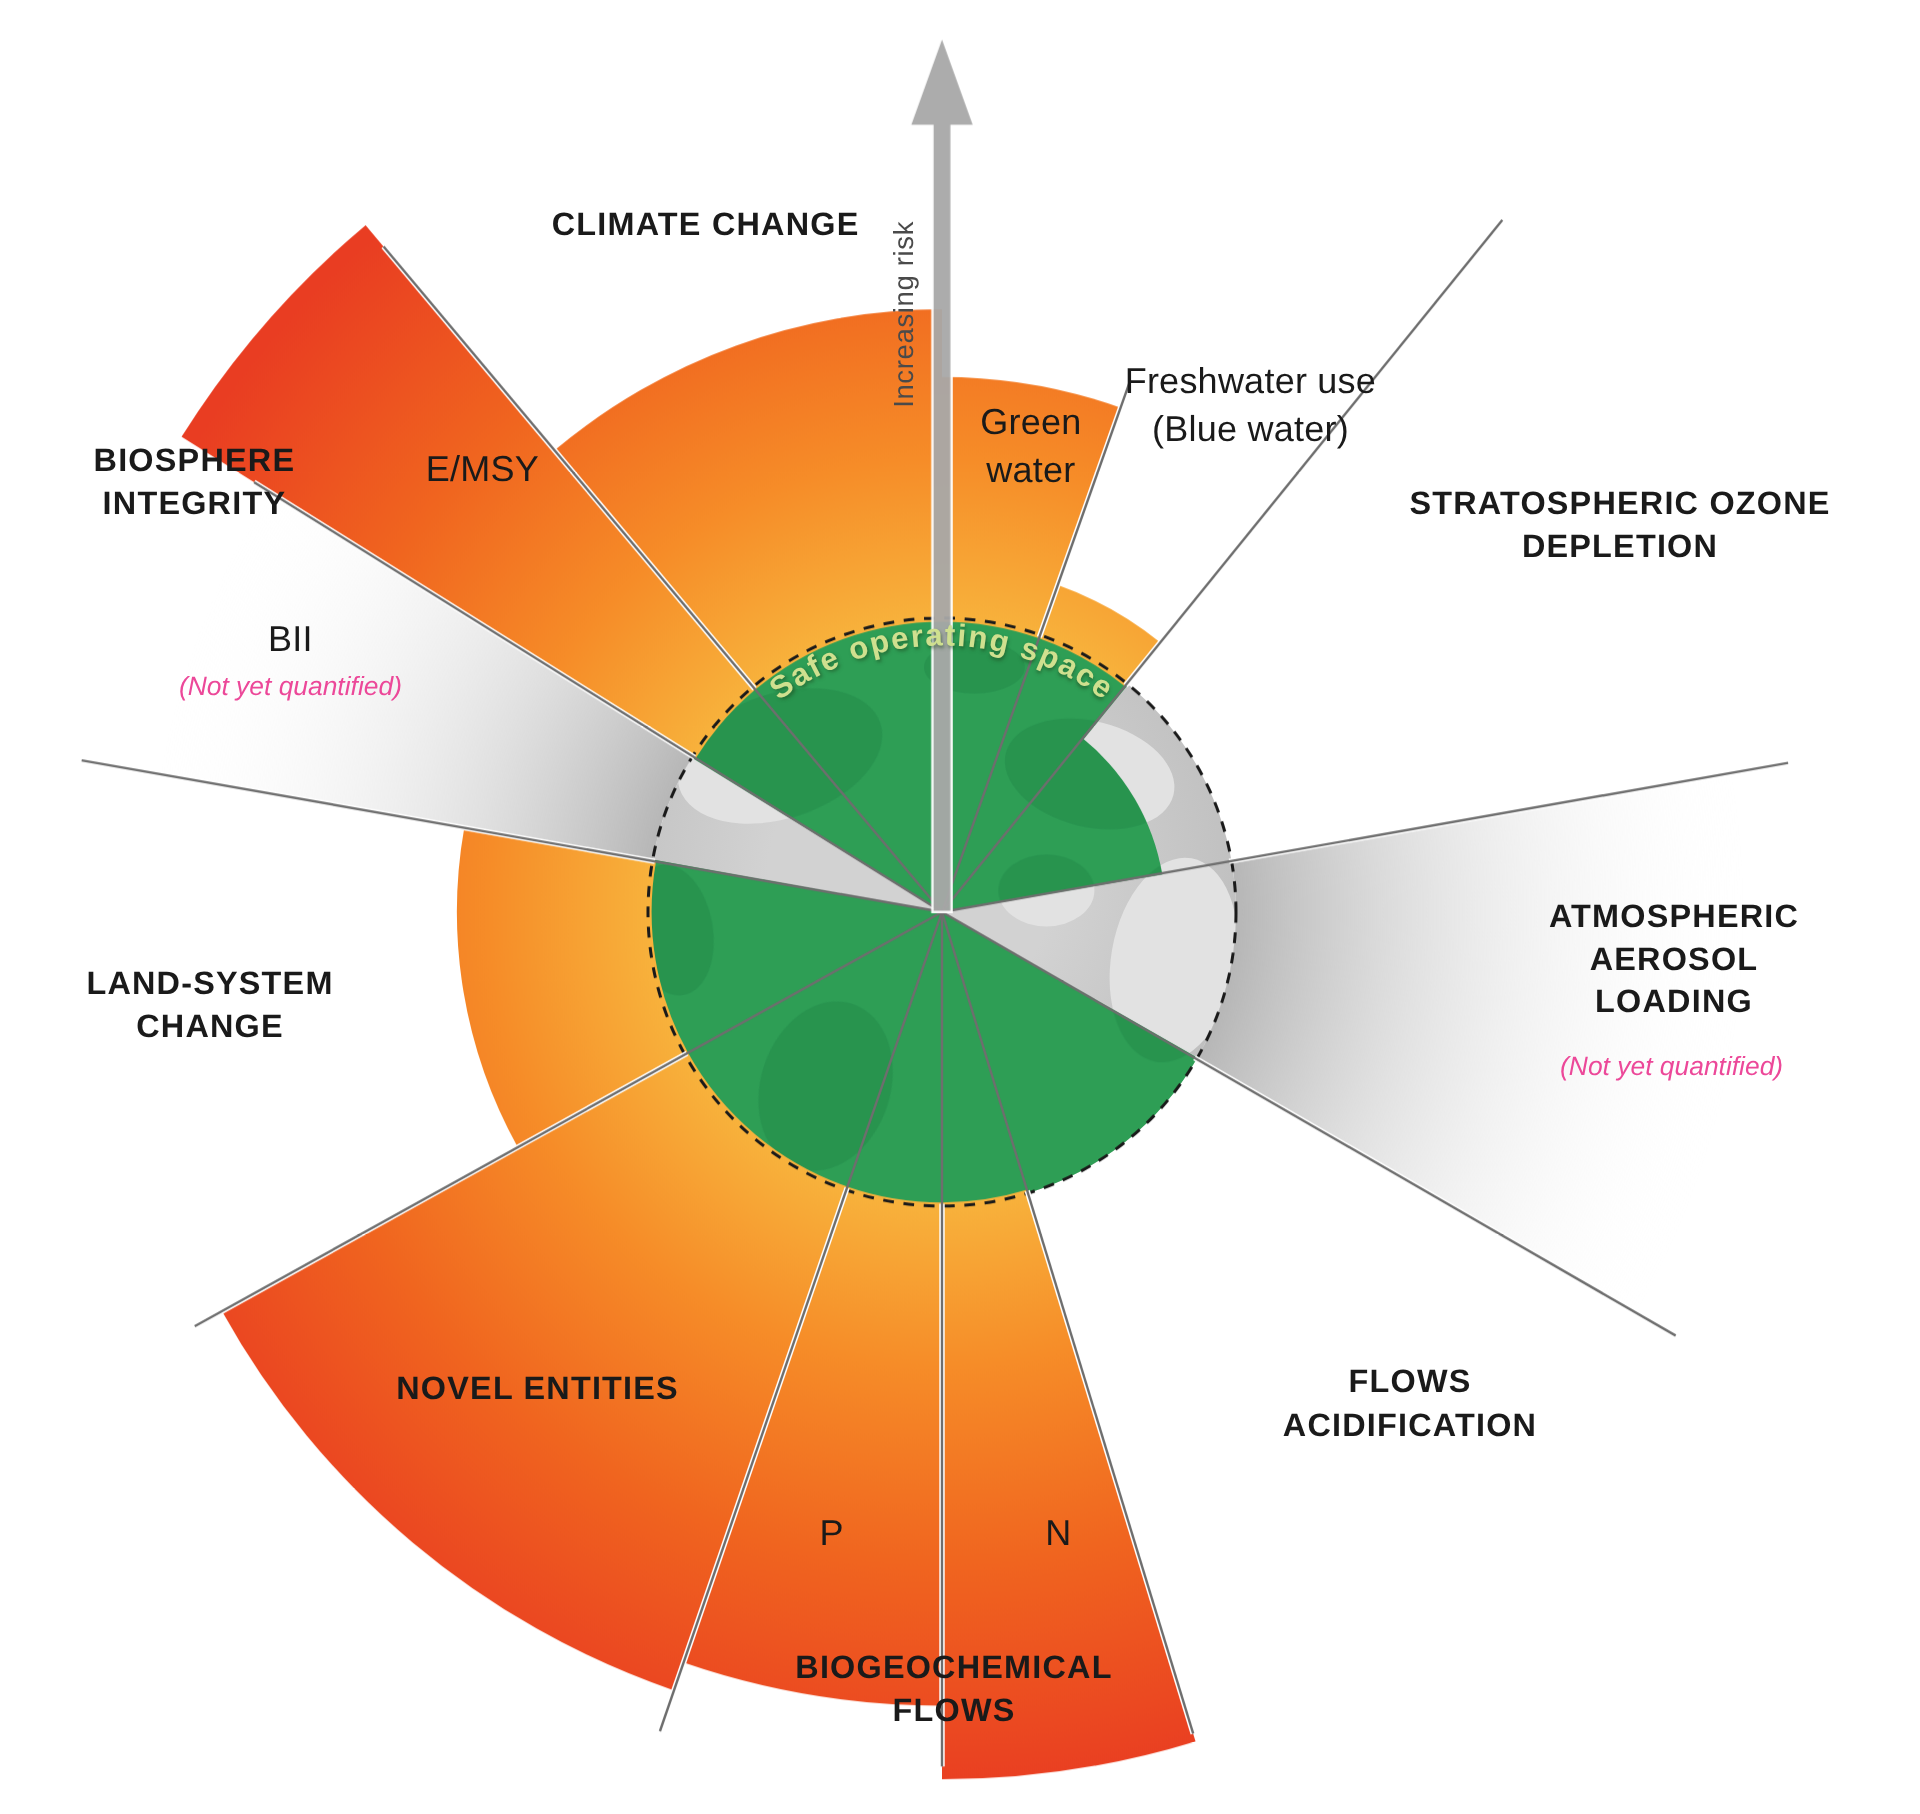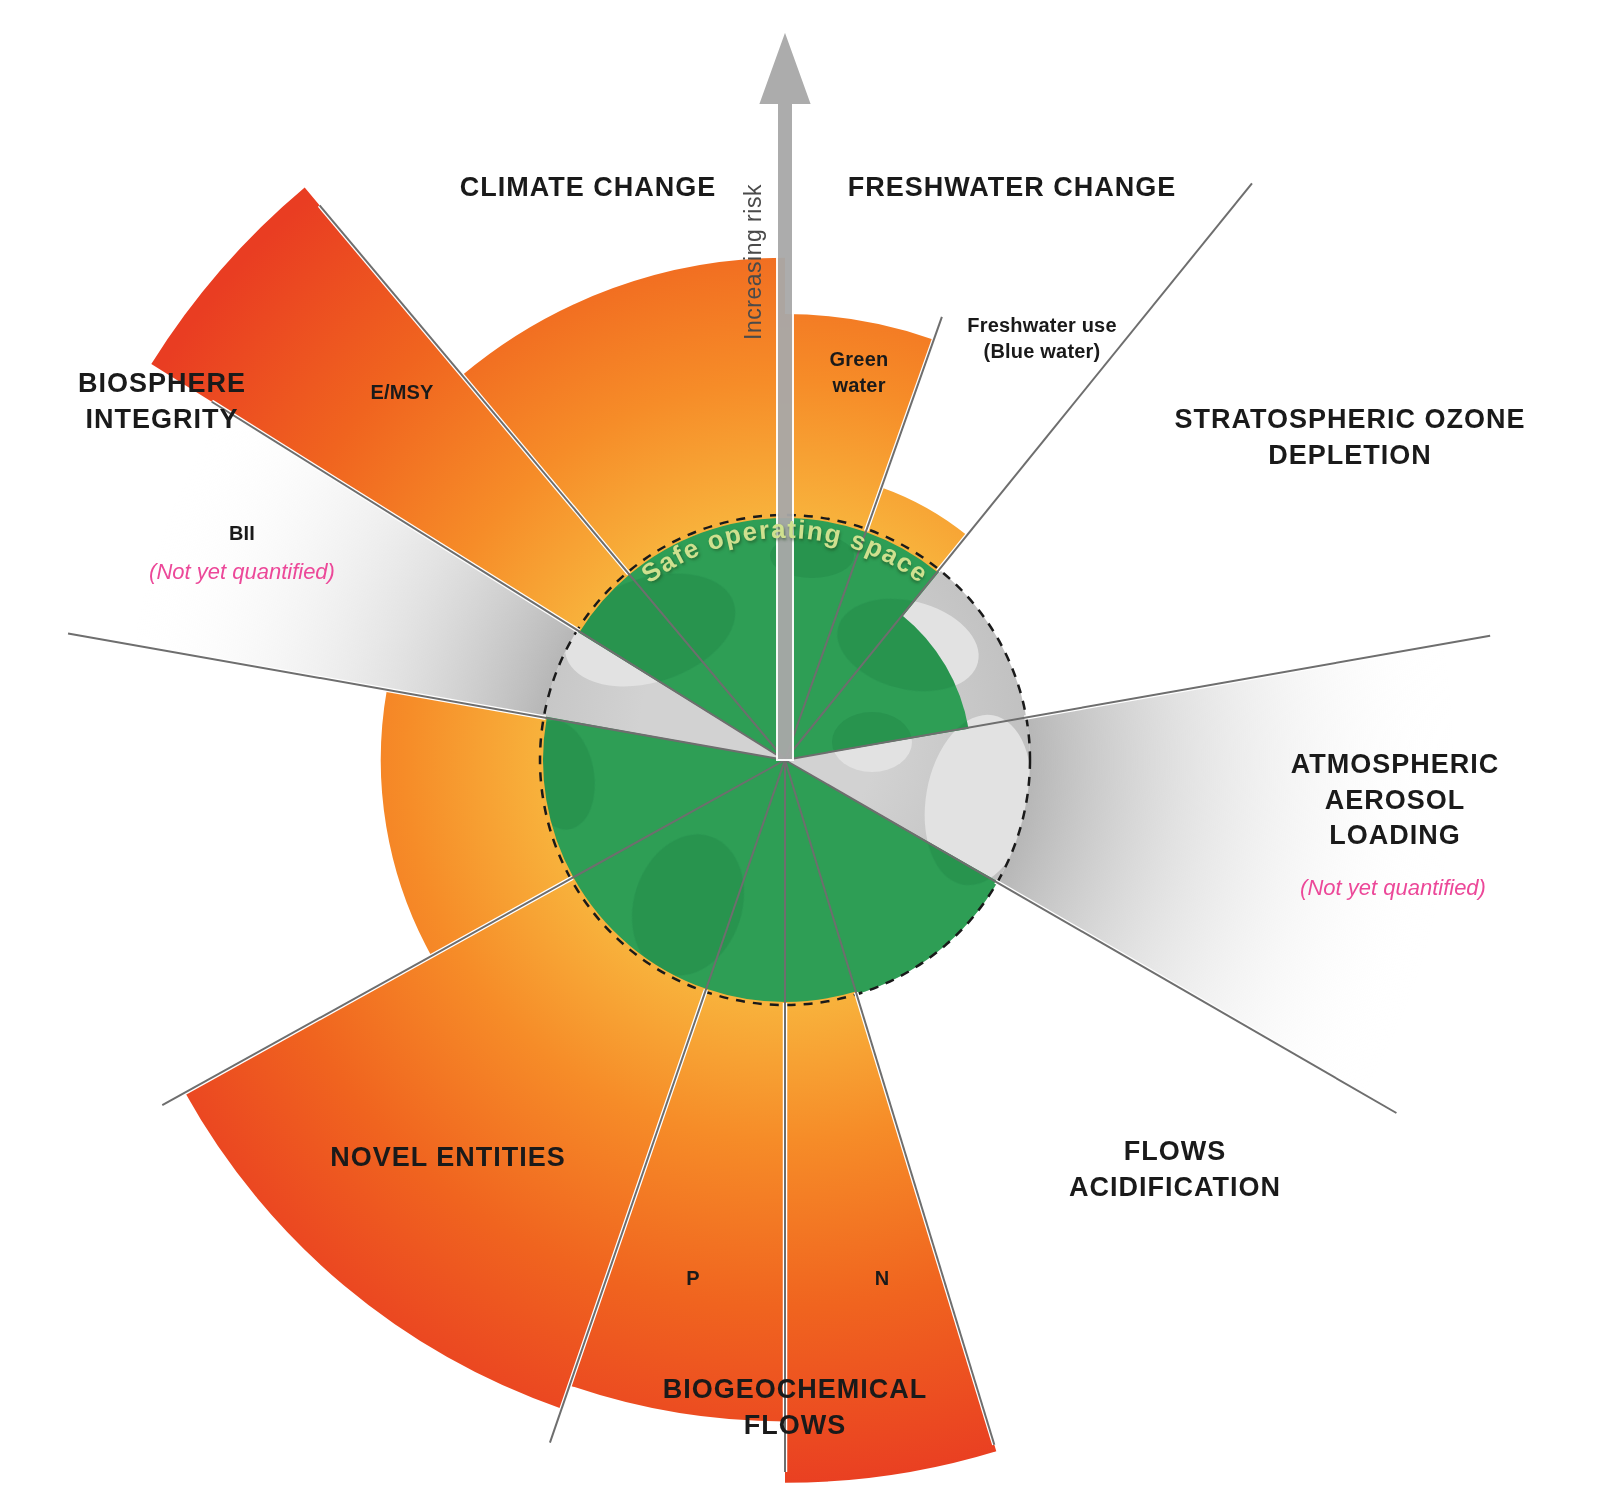--- a/index.html
+++ b/index.html
@@ -4,21 +4,21 @@
 <style>
   * { margin:0; padding:0; box-sizing:border-box; }
   html,body { background:#ffffff; }
   body { font-family:"Liberation Sans", sans-serif; }
   .stage { position:relative; width:1600px; height:1512px; background:#ffffff; overflow:hidden; }
   #chart-svg { position:absolute; left:0; top:0; }
   #labels { position:absolute; left:10px; top:0; width:100%; height:100%; pointer-events:none; }
   .lbl { position:absolute; transform:translate(-50%,-50%); text-align:center; line-height:1.32;
          color:#1a1a1a; white-space:nowrap; }
   .lbl.caps { font-size:27px; font-weight:bold; letter-spacing:1px; }
-  .lbl.sub  { font-size:20px; font-weight:bold; letter-spacing:0.2px; }
+  .lbl.sub  { font-size:30px; font-weight:normal; letter-spacing:0.2px; }
   .lbl.note { font-size:22px; font-style:italic; color:#ec4899; font-weight:normal; }
   .rot-label { position:absolute; left:753px; top:262px;
                transform:translate(-50%,-50%) rotate(-90deg);
                font-size:23px; color:#4a4a4a; letter-spacing:0.5px; white-space:nowrap; }
   .safe-text { font-size:26px; font-weight:bold; fill:#cfe08f; letter-spacing:1.5px;
                text-shadow:1px 2px 3px rgba(30,70,30,0.55); }
 </style>
 </head>
 <body>
 
@@ -141,23 +141,20 @@
     <path id="safe-text-arc" d="M 592.7 649 A 222 222 0 0 1 977.3 649" fill="none"></path>
     <text class="safe-text">
       <textPath href="#safe-text-arc" startOffset="50%" text-anchor="middle">Safe operating space</textPath>
     </text>
   </svg>
 
   <div id="labels">
       <div class="lbl caps" style="left: 578px; top: 188px;">
         <div>CLIMATE CHANGE</div>
       </div>
-      <div class="lbl caps" style="left: 1002px; top: 188px;">
-        <div>FRESHWATER CHANGE</div>
-      </div>
       <div class="lbl sub" style="left: 1032px; top: 338px;">
         <div>Freshwater use</div>
         <div>(Blue water)</div>
       </div>
       <div class="lbl sub" style="left: 849px; top: 372px;">
         <div>Green</div>
         <div>water</div>
       </div>
       <div class="lbl caps" style="left: 1385px; top: 800px;">
         <div>ATMOSPHERIC</div>
@@ -181,20 +178,24 @@
       <div class="lbl sub" style="left: 683px; top: 1278px;">
         <div>P</div>
       </div>
       <div class="lbl caps" style="left: 785px; top: 1408px;">
         <div>BIOGEOCHEMICAL</div>
         <div>FLOWS</div>
       </div>
       <div class="lbl caps" style="left: 438px; top: 1158px;">
         <div>NOVEL ENTITIES</div>
       </div>
+      <div class="lbl caps" style="left: 165px; top: 838px;">
+        <div>LAND-SYSTEM</div>
+        <div>CHANGE</div>
+      </div>
       <div class="lbl caps" style="left: 152px; top: 402px;">
         <div>BIOSPHERE</div>
         <div>INTEGRITY</div>
       </div>
       <div class="lbl sub" style="left: 392px; top: 392px;">
         <div>E/MSY</div>
       </div>
       <div class="lbl sub" style="left: 232px; top: 533px;">
         <div>BII</div>
       </div>

